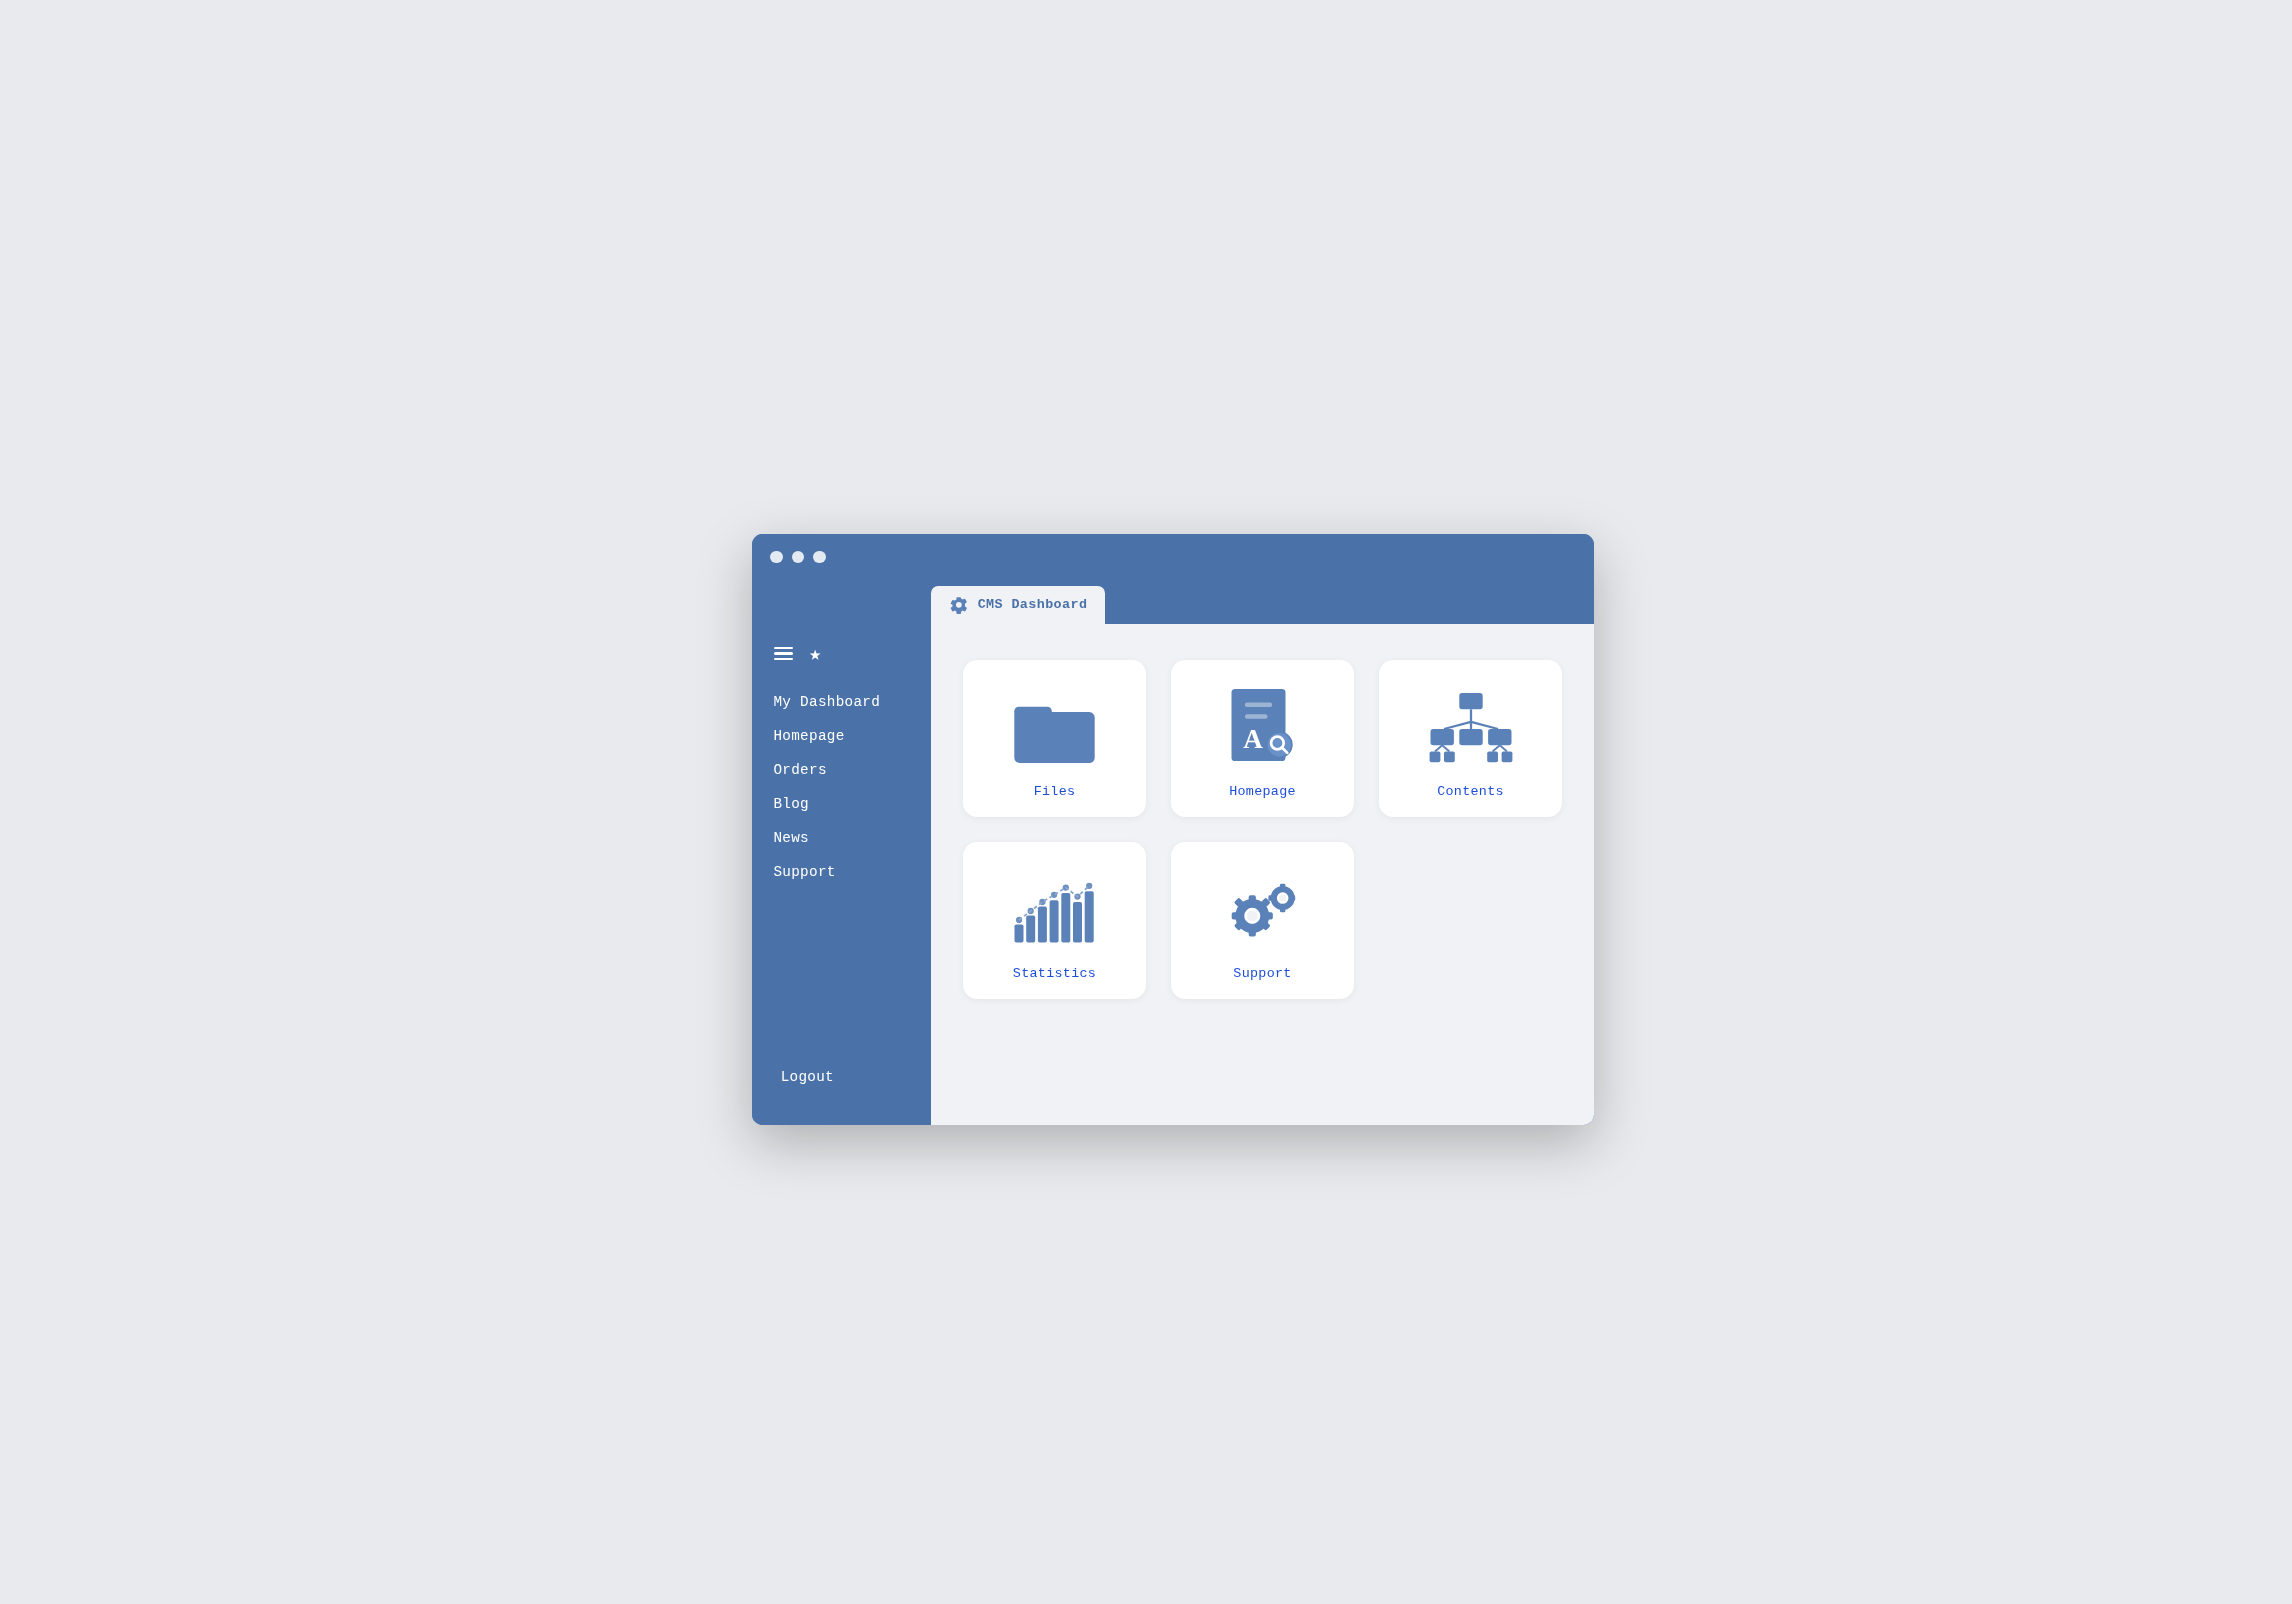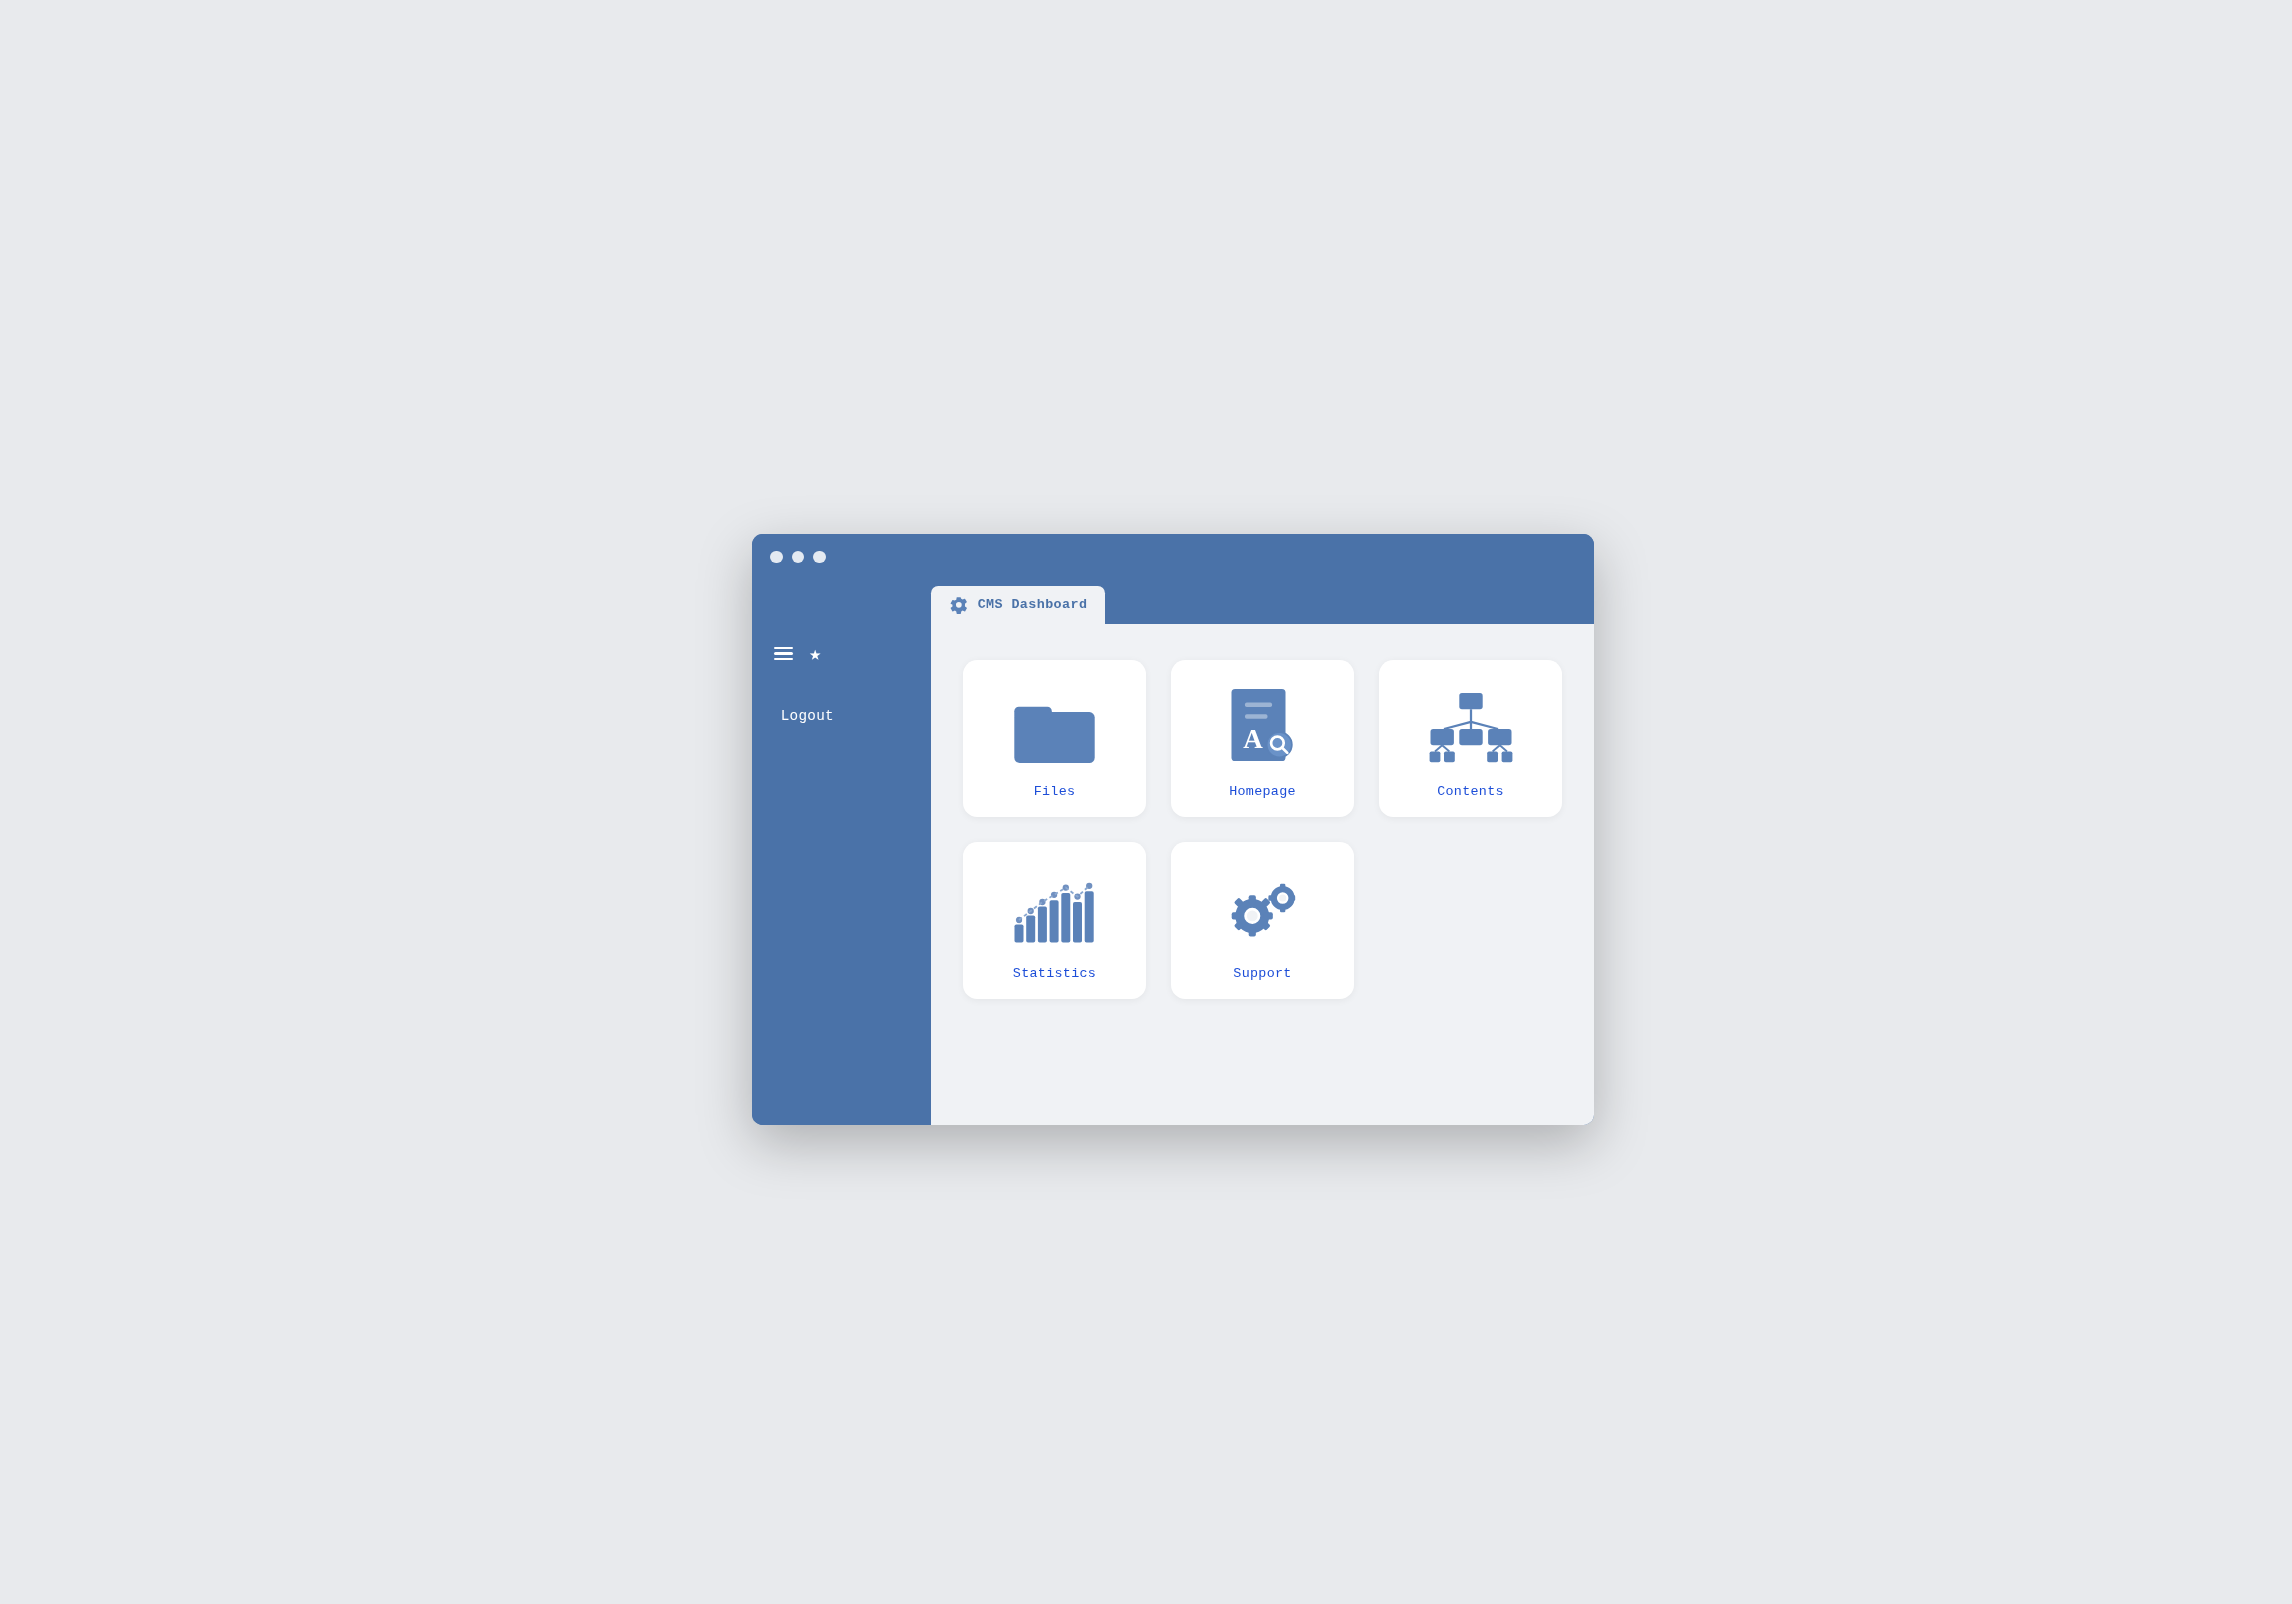--- a/index.html
+++ b/index.html
@@ -236,20 +236,29 @@
       <div class="sidebar">
         <div class="sidebar-toolbar">
           <div class="hamburger">
             <span></span>
               <span></span>
               <span></span>
           </div>
           <span class="star-icon">★</span>
         </div>
 
+        <div class="nav-items">
+          <div class="nav-item">My Dashboard</div>
+          <div class="nav-item">Homepage</div>
+          <div class="nav-item">Orders</div>
+          <div class="nav-item">Blog</div>
+          <div class="nav-item">News</div>
+          <div class="nav-item">Support</div>
+          <div class="nav-spacer"></div>
+        </div>
 
         <div class="nav-logout">
           <div class="nav-item">Logout</div>
         </div>
       </div>
 
       <div class="content">
         <div class="grid">
 
           <div class="grid-item">

